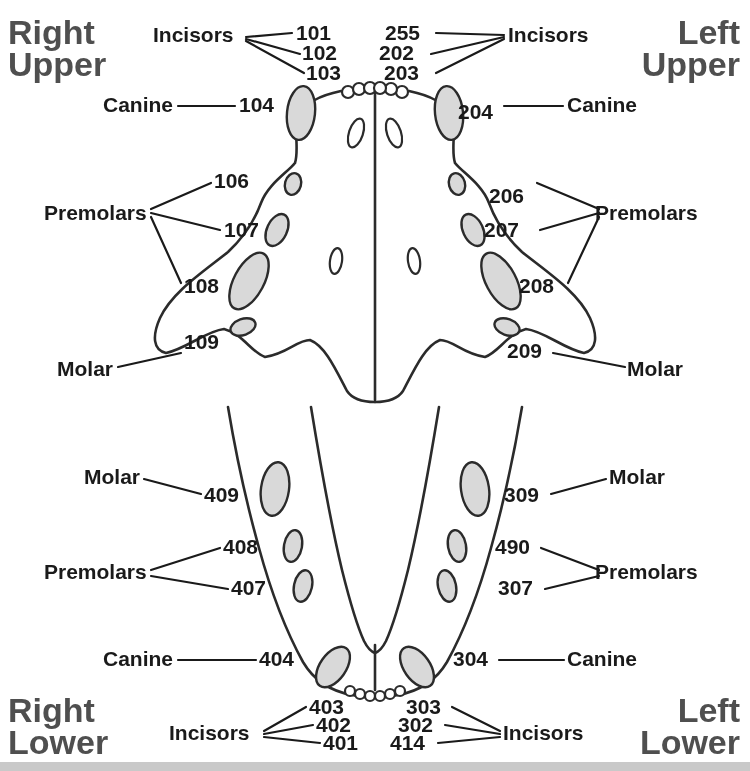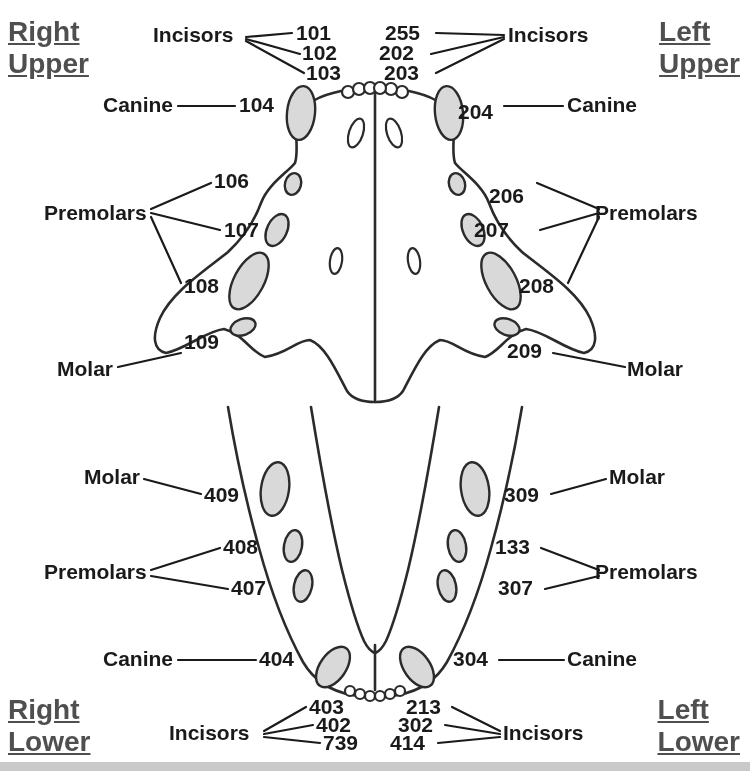--- a/index.html
+++ b/index.html
@@ -18,27 +18,26 @@
     font-weight: bold;
     font-size: 21px;
     line-height: 20px;
     color: #1a1a1a;
     white-space: nowrap;
   }
   .corner {
     position: absolute;
     font-family: "Liberation Sans", sans-serif;
     font-weight: bold;
-    font-size: 28px;
+    font-size: 34px;
     line-height: 32px;
     color: #4f4f4f;
     white-space: pre-line;
-    text-decoration: underline;
   }
-  .corner.right { }
+  .corner.right { text-align: right; }
   .outline { fill: none; stroke: #2b2b2b; stroke-width: 2.6; stroke-linecap: round; stroke-linejoin: round; }
   .tooth   { fill: #d9d9d9; stroke: #2b2b2b; stroke-width: 2.4; }
   .hole    { fill: #ffffff; stroke: #2b2b2b; stroke-width: 2.2; }
   .conn line { stroke: #1a1a1a; stroke-width: 2.2; stroke-linecap: round; }
   .bottom-strip {
     position: absolute; left: 0; bottom: 0; width: 750px; height: 9px;
     background: #c9c9c9;
   }
 </style>
 </head>
@@ -137,49 +136,49 @@
   <div class="lbl" style="left:103px;top:95px">Canine</div>
   <div class="num" style="left:239px;top:95px">104</div>
   <div class="num" style="left:458px;top:102px">204</div>
   <div class="lbl" style="left:567px;top:95px">Canine</div>
 
   <div class="num" style="left:214px;top:171px">106</div>
   <div class="num" style="left:489px;top:186px">206</div>
   <div class="lbl" style="left:44px;top:203px">Premolars</div>
   <div class="lbl" style="left:595px;top:203px">Premolars</div>
   <div class="num" style="left:224px;top:220px">107</div>
-  <div class="num" style="left:474px;top:220px">207</div>
+  <div class="num" style="left:484px;top:220px">207</div>
   <div class="num" style="left:184px;top:276px">108</div>
   <div class="num" style="left:519px;top:276px">208</div>
 
   <div class="num" style="left:184px;top:332px">109</div>
   <div class="num" style="left:507px;top:341px">209</div>
   <div class="lbl" style="left:57px;top:359px">Molar</div>
   <div class="lbl" style="left:627px;top:359px">Molar</div>
 
   <div class="lbl" style="left:84px;top:467px">Molar</div>
   <div class="num" style="left:204px;top:485px">409</div>
   <div class="num" style="left:504px;top:485px">309</div>
   <div class="lbl" style="left:609px;top:467px">Molar</div>
 
   <div class="num" style="left:223px;top:537px">408</div>
-  <div class="num" style="left:495px;top:537px">133</div>
+  <div class="num" style="left:495px;top:537px">490</div>
   <div class="lbl" style="left:44px;top:562px">Premolars</div>
   <div class="lbl" style="left:595px;top:562px">Premolars</div>
   <div class="num" style="left:231px;top:578px">407</div>
   <div class="num" style="left:498px;top:578px">307</div>
 
   <div class="lbl" style="left:103px;top:649px">Canine</div>
   <div class="num" style="left:259px;top:649px">404</div>
   <div class="num" style="left:453px;top:649px">304</div>
   <div class="lbl" style="left:567px;top:649px">Canine</div>
 
   <div class="num" style="left:309px;top:697px">403</div>
-  <div class="num" style="left:406px;top:697px">213</div>
+  <div class="num" style="left:406px;top:697px">303</div>
   <div class="num" style="left:316px;top:715px">402</div>
   <div class="num" style="left:398px;top:715px">302</div>
-  <div class="num" style="left:323px;top:733px">739</div>
+  <div class="num" style="left:323px;top:733px">401</div>
   <div class="num" style="left:390px;top:733px">414</div>
   <div class="lbl" style="left:169px;top:723px">Incisors</div>
   <div class="lbl" style="left:503px;top:723px">Incisors</div>
 
   <div class="bottom-strip"></div>
 </div>
 
 </body></html>

